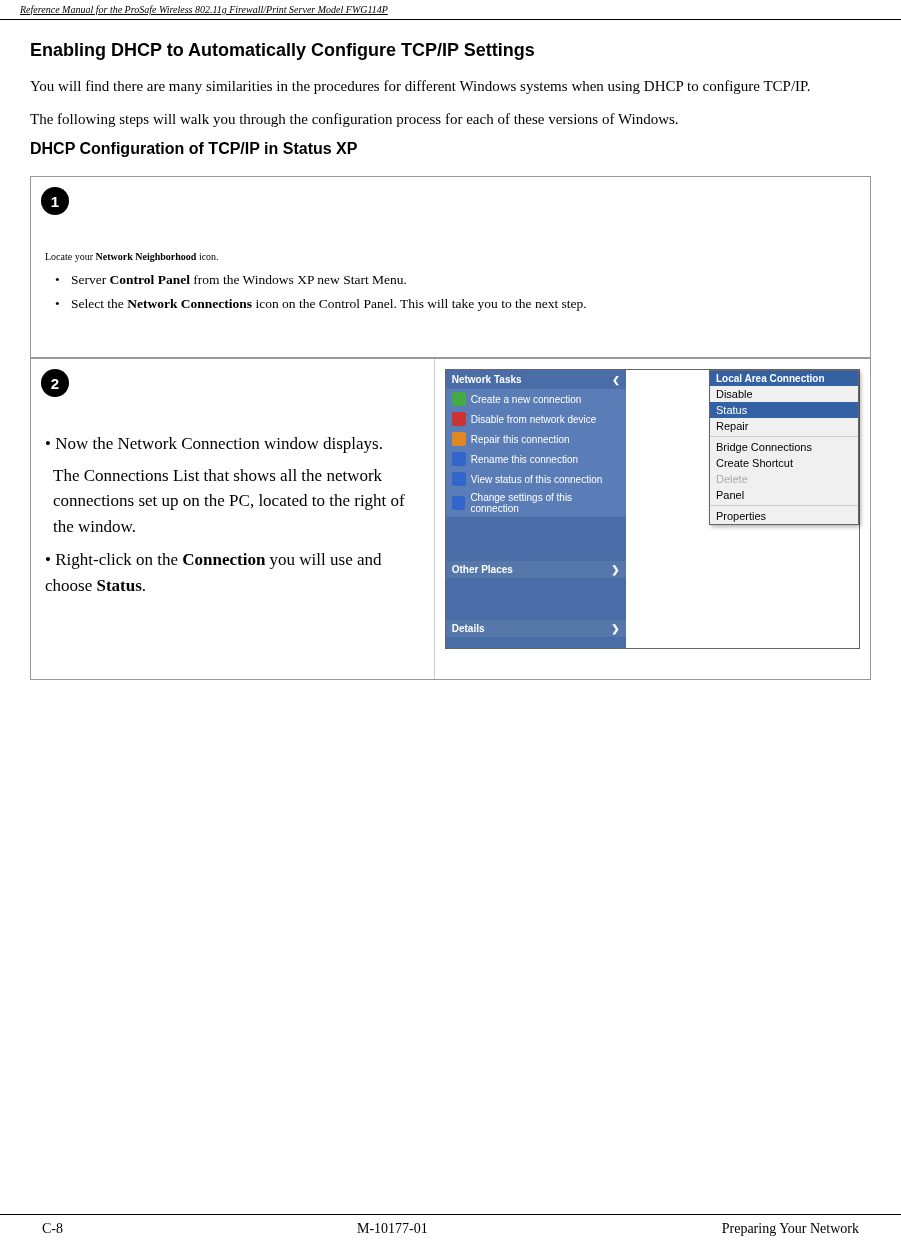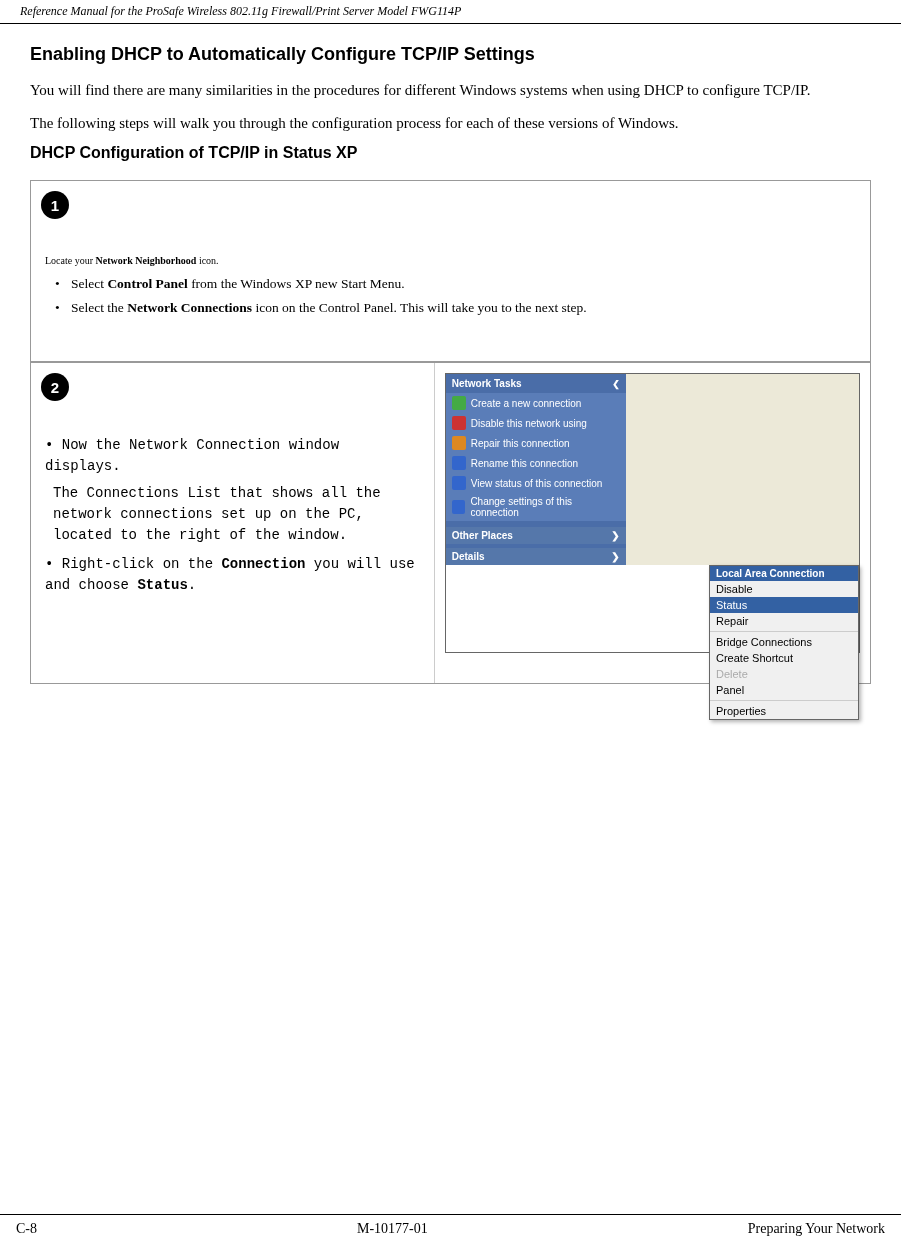--- a/index.html
+++ b/index.html
@@ -14,23 +14,24 @@
     }
     .page-container {
       width: 901px;
       min-height: 1243px;
       display: flex;
       flex-direction: column;
     }
     .header-bar {
       border-bottom: 1px solid #000;
       padding: 4px 20px;
-      font-size: 12px;
+      font-size: 10px;
       font-style: italic;
       color: #000;
+      text-decoration: underline;
     }
     .content {
       flex: 1;
       padding: 20px 30px 10px 30px;
     }
     .section-title {
       font-size: 18px;
       font-weight: bold;
       margin-bottom: 14px;
       font-family: Liberation Sans, sans-serif;
@@ -110,29 +111,28 @@
     }
     .step2-right {
       width: 52%;
       display: flex;
       align-items: flex-start;
       justify-content: flex-start;
       padding: 10px 10px 10px 10px;
       border-left: 1px solid #ccc;
     }
     .step2-left-text p {
-      font-size: 14px;
+      font-size: 17px;
       line-height: 1.5;
       margin-bottom: 6px;
-      font-family: Liberation Mono, monospace;
     }
     
     .win-screenshot {
       display: flex;
-      flex-direction: column;
+      flex-direction: row;
       border: 1px solid #666;
       width: 100%;
       min-height: 280px;
       font-family: Tahoma, Arial, sans-serif;
       font-size: 11px;
       background: #ECE9D8;
       position: relative;
     }
     .win-left-panel {
       width: 180px;
@@ -184,20 +184,21 @@
     }
     .win-panel-sec-header {
       display: flex;
       align-items: center;
       justify-content: space-between;
       padding: 3px 6px;
       background: #5577aa;
       color: #fff;
       font-size: 10px;
       font-weight: bold;
+      margin-top: 38px;
     }
     .win-main-area {
       flex: 1;
       background: #fff;
       position: relative;
     }
     
     .win-context-menu {
       position: absolute;
       top: 0;
@@ -226,21 +227,21 @@
       color: #fff;
     }
     .ctx-item.disabled { color: #aaa; }
     .ctx-divider {
       border-top: 1px solid #ccc;
       margin: 2px 0;
     }
     .footer-wrapper {
       position: relative;
       border-top: 1px solid #000;
-      padding: 6px 16px;
+      padding: 6px 42px;
       display: flex;
       justify-content: space-between;
     }
   </style>
 </head>
 <body>
 
 <div class="page-container">
 
   <div class="header-bar">
@@ -258,21 +259,21 @@
 
     <div class="step-box">
       <div class="step1-content">
         <div class="step-circle">1</div>
         <div class="step1-text-area">
           <p>
             Locate your <strong>Network Neighborhood</strong> icon.
           </p>
           <ul class="bullet-list">
             <li>
-              <span>Select </span><strong>Control Panel</strong><span> from the Windows XP new Start Menu.</span>
+              <span>Server </span><strong>Control Panel</strong><span> from the Windows XP new Start Menu.</span>
             </li>
             <li>
               <span>Select the </span><strong>Network Connections</strong><span> icon on the Control Panel.  This will take you to the next step.</span>
             </li>
           </ul>
         </div>
       </div>
     </div>
 
     <div class="step-box">
@@ -295,21 +296,21 @@
                 <div class="win-panel-header">
                   <span>Network Tasks</span>
                   <span class="win-panel-header-chevron">❮</span>
                 </div>
                 <div class="win-panel-item">
                   <span class="win-panel-icon icon-green"></span>
                   <span>Create a new connection</span>
                 </div>
                 <div class="win-panel-item">
                   <span class="win-panel-icon icon-red"></span>
-                  <span>Disable this network using</span>
+                  <span>Disable from network device</span>
                 </div>
                 <div class="win-panel-item">
                   <span class="win-panel-icon icon-orange"></span>
                   <span>Repair this connection</span>
                 </div>
                 <div class="win-panel-item">
                   <span class="win-panel-icon icon-blue"></span>
                   <span>Rename this connection</span>
                 </div>
                 <div class="win-panel-item">

